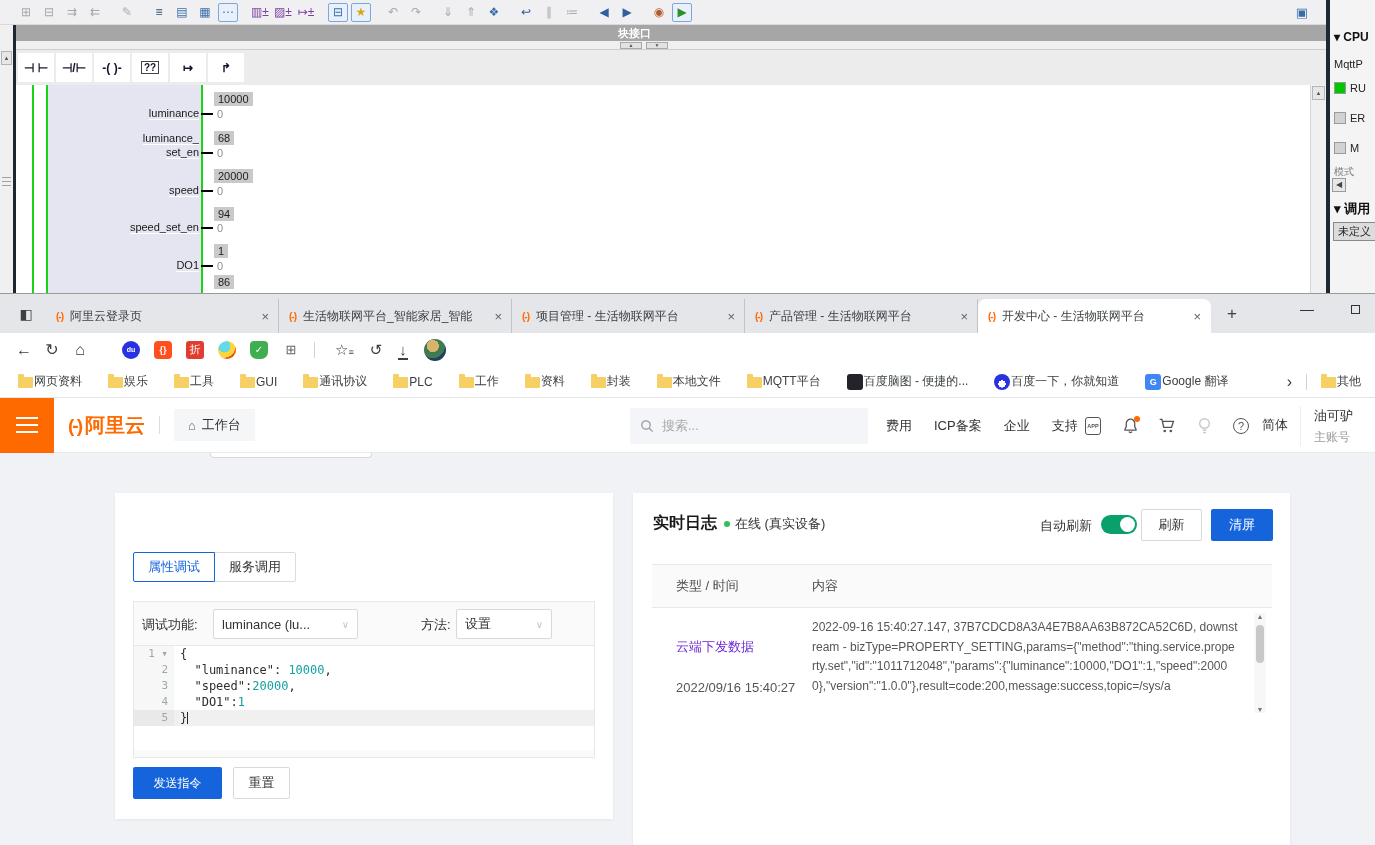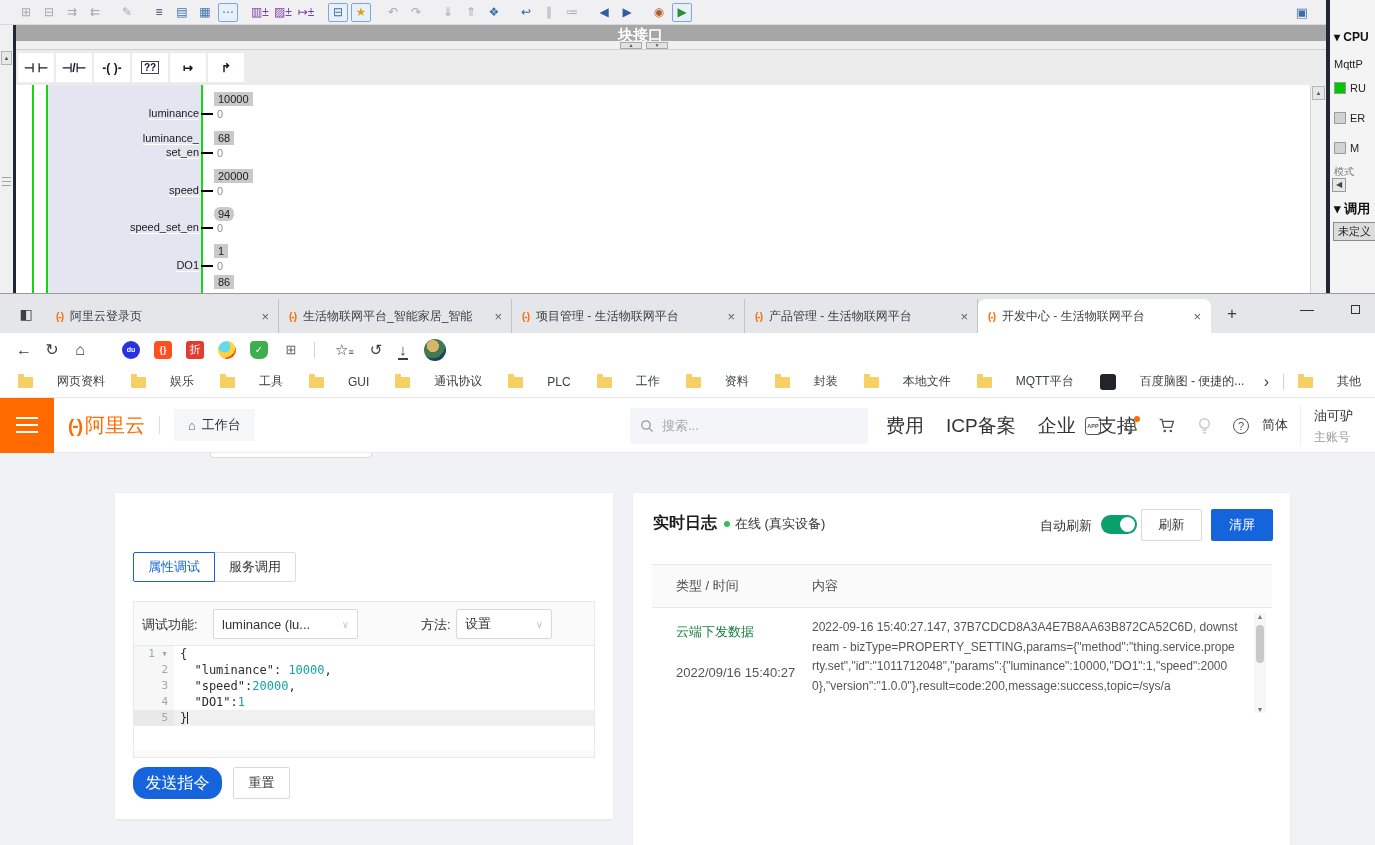--- a/index.html
+++ b/index.html
@@ -16,21 +16,21 @@
   #tia-toolbar{position:absolute;left:0;top:0;width:1375px;height:25px;background:#f0f0f2;
                border-bottom:1px solid #d9d9d9;display:flex;align-items:center;padding-left:16px}
   #tia-toolbar-icons{display:flex;align-items:center;gap:3px}
   .ticon{width:20px;height:19px;display:flex;align-items:center;justify-content:center;
          font-size:12px;line-height:1;cursor:default;border:1px solid transparent;border-radius:2px}
   .ticon.gray{color:#a5a8ad}
   .ticon.framed{border-color:#7da7d9;background:#e8f1fb}
   .ticon.sep-before{margin-left:9px}
   #net-monitor-icon{position:absolute;left:1292px;top:3px;color:#3a6ea8;font-size:13px}
   #tia-titlebar{position:absolute;left:15px;top:25px;width:1311px;height:16px;background:#a6a6a6}
-  #tia-title-text{position:absolute;left:603px;top:1px;color:#fff;font-weight:bold;font-size:15px}
+  #tia-title-text{position:absolute;left:603px;top:1px;color:#fff;font-weight:bold;font-size:11px}
   #tia-splitter{position:absolute;left:15px;top:41px;width:1311px;height:9px;background:#f0f0f0;
                 border-bottom:1px solid #cfcfcf}
   .split-btn{position:absolute;top:1px;width:22px;height:7px;background:#e2e2e2;border:1px solid #a9a9a9;
              font-size:5px;line-height:5px;text-align:center;color:#555}
   #tia-ladder-toolbar{position:absolute;left:15px;top:50px;width:1311px;height:35px;background:#ececec;
                       display:flex;align-items:center;padding-left:3px}
   #ladder-tools{display:flex;gap:2px}
   .ltool{width:36px;height:29px;background:#fff;display:flex;align-items:center;justify-content:center;
          font-size:12px;font-weight:bold;color:#13132b;cursor:default}
   .ltool.boxed span{border:1px solid #444;padding:0 2px;font-size:10px}
@@ -97,50 +97,50 @@
   #addr-right{display:flex;align-items:center;gap:16px;margin-left:20px}
   .abar-ic{color:#3c4043;font-size:15px;cursor:pointer;position:relative}
   #ext-divider{width:1px;height:16px;background:#d0d2d5;margin-left:14px}
   #dl-icon span{border-bottom:2px solid #3c4043;padding:0 1px}
   #avatar{width:22px;height:22px;border-radius:50%;
           background:radial-gradient(circle at 40% 32%,#d8b36a 0 30%,#3f7a52 31% 60%,#20415e 61%)}
 
   #bookmarksbar{position:absolute;left:0;top:72px;width:1375px;height:32px;background:#fff;
                 border-bottom:1px solid #e3e5e8;display:flex;align-items:center;padding-left:18px}
   #bookmarks-list{display:flex;align-items:center;gap:26px;overflow:hidden;flex:1}
-  .bm{display:flex;align-items:center;gap:24px;cursor:pointer;white-space:nowrap}
+  .bm{display:flex;align-items:center;gap:1px;cursor:pointer;white-space:nowrap}
   .bmlabel{font-size:12px;color:#3c4043}
   .bfolder{width:15px;height:11px;background:#f6d064;border-radius:1px;position:relative;margin-top:1px}
   .bfolder::before{content:"";position:absolute;top:-3px;left:0;width:6px;height:3px;background:#f6d064;border-radius:1px 1px 0 0}
   .bicon{width:16px;height:16px;border-radius:3px;display:flex;align-items:center;justify-content:center;color:#fff;font-size:9px;font-weight:bold}
   .bicon.naotu{background:#23232b}
   .bicon.baidu{border-radius:50%;background:radial-gradient(circle at 50% 62%,#fff 0 28%,#2932e1 29%)}
   .bicon.gtranslate{background:#4086f4}
   #bm-overflow{display:flex;align-items:center;gap:14px;padding-right:14px}
   #bm-chevron{font-size:16px;color:#3c4043;cursor:pointer}
   #bm-sep{width:1px;height:16px;background:#d0d2d5}
 
   
   #aliyun-header{position:absolute;left:0;top:104px;width:1375px;height:55px;background:#fff;
                  border-bottom:1px solid #eaeaea;display:flex;align-items:center}
   #hamburger{width:54px;height:55px;background:var(--orange);display:flex;flex-direction:column;
              align-items:center;justify-content:center;gap:5px;cursor:pointer;flex:none}
   #hamburger i{display:block;width:22px;height:2px;background:#fff}
   #aliyun-logo{display:flex;align-items:baseline;margin-left:14px;cursor:pointer;flex:none}
   #logo-mark{color:var(--orange);font-weight:bold;font-size:19px;letter-spacing:-2px}
-  #logo-text{color:var(--orange);font-weight:normal;font-size:20px;margin-left:4px}
+  #logo-text{color:var(--orange);font-weight:bold;font-size:20px;margin-left:4px}
   #logo-divider{width:1px;height:18px;background:#ddd;margin:0 14px;flex:none}
   #workbench{height:32px;background:#f5f6f8;display:flex;align-items:center;padding:0 14px;gap:6px;
              font-size:13px;color:#333;cursor:pointer;flex:none}
   #workbench .wb-ic{color:#666;font-size:13px}
   #aliyun-search{position:absolute;left:630px;top:10px;width:238px;height:36px;background:#f4f5f9;border-radius:2px;
                  display:flex;align-items:center;padding:0 10px;gap:8px;cursor:text}
   #aliyun-search .ph{color:#a8a8a8;font-size:13px}
   #aliyun-nav{position:absolute;left:886px;top:0;height:55px;display:flex;align-items:center;gap:22px}
-  .anav{font-size:19px;color:#333;cursor:pointer;white-space:nowrap}
+  .anav{font-size:13px;color:#333;cursor:pointer;white-space:nowrap}
   #aliyun-icons{position:absolute;left:1083px;top:0;height:55px;display:flex;align-items:center;gap:17px}
   .aicon{position:relative;display:flex;align-items:center;justify-content:center;width:20px;height:20px;cursor:pointer}
   .adot{position:absolute;right:0;top:0;width:6px;height:6px;border-radius:50%;background:var(--orange)}
   #app-badge{width:16px;height:18px;border:1.3px solid #555;border-radius:3px;font-size:5.5px;color:#555;
              display:flex;align-items:center;justify-content:center;font-weight:bold}
   #help-circle{width:16px;height:16px;border:1.3px solid #555;border-radius:50%;color:#555;font-size:11px;
                display:flex;align-items:center;justify-content:center}
   #lang-item{position:absolute;left:1262px;top:18px;font-size:13px;color:#333;cursor:pointer}
   #hdr-divider{position:absolute;left:1300px;top:8px;width:1px;height:40px;background:#eee}
   #account{position:absolute;left:1314px;top:9px;cursor:pointer}
@@ -176,21 +176,21 @@
   #editor{position:absolute;left:0;top:44px;width:460px;height:104px;background:#fff;overflow:hidden;
           font-family:"DejaVu Sans Mono",monospace;font-size:12px}
   .eline{display:flex;height:16px;line-height:16px}
   .eline.active{background:#f0f0f0}
   .egut{width:40px;flex:none;background:#f7f7f7;color:#9aa;text-align:right;padding-right:6px;font-size:11px}
   .eline.active .egut{background:#e9e9e9}
   .ecode{white-space:pre;padding-left:6px;color:#2d2d2d}
   .c-n{color:var(--codenum)}
   .caret{display:inline-block;width:1px;height:12px;background:#222;vertical-align:-2px}
   #send-btn{position:absolute;left:18px;top:274px;width:89px;height:32px;background:var(--accent);color:#fff;
-            font-size:16px;border:none;border-radius:14px;cursor:pointer}
+            font-size:12px;border:none;border-radius:2px;cursor:pointer}
   #reset-btn{position:absolute;left:118px;top:274px;width:57px;height:32px;background:#fff;color:#333;
              font-size:13px;border:1px solid #d9d9d9;border-radius:2px;cursor:pointer}
 
   #log-card{left:633px;top:40px;width:657px;height:353px}
   #log-title{position:absolute;left:20px;top:20px;font-size:16px;font-weight:bold;color:#1a1a1a}
   #online-dot{position:absolute;left:91px;top:28px;width:6px;height:6px;border-radius:50%;background:var(--dot)}
   #online-text{position:absolute;left:102px;top:22px;font-size:13px;color:#333}
   #auto-label{position:absolute;left:407px;top:24px;font-size:13px;color:#333}
   #auto-toggle{position:absolute;left:468px;top:22px;width:36px;height:19px;border-radius:10px;background:var(--toggle);cursor:pointer}
   #auto-toggle .knob{position:absolute;right:2px;top:2px;width:15px;height:15px;border-radius:50%;background:#fff}
@@ -198,21 +198,21 @@
                border-radius:2px;font-size:13px;color:#333;cursor:pointer}
   #clear-btn{position:absolute;left:578px;top:16px;width:62px;height:32px;background:var(--accent);border:none;
              border-radius:2px;font-size:13px;color:#fff;cursor:pointer}
   #log-thead{position:absolute;left:19px;top:71px;width:620px;height:44px;background:#fafafa;
              border-top:1px solid #e8e8e8;border-bottom:1px solid #e8e8e8;display:flex;align-items:center}
   .th{font-size:13px;color:#4d4d4d}
   #th-type{margin-left:24px;width:136px;flex:none}
   #log-rows{position:absolute;left:43px;top:123px;width:586px}
   .lrow{display:flex}
   .ltype{width:136px;flex:none}
-  .ltype-name{font-size:13px;color:#15803d;margin-top:7px}
+  .ltype-name{font-size:13px;color:#6d28d9;margin-top:22px}
   .ltime{font-size:13px;color:#555;margin-top:24px}
   .lcontent{width:426px;font-size:12px;color:#555;line-height:19.5px;word-break:break-all;margin-top:2px}
   #log-scroll{position:absolute;left:621px;top:120px;width:12px;height:100px;background:#f7f7f7}
   #log-scroll .sar{position:absolute;left:0;width:12px;text-align:center;font-size:7px;color:#777}
   #log-scroll .sar.up{top:0}#log-scroll .sar.down{bottom:0}
   #log-thumb{position:absolute;left:2px;top:12px;width:8px;height:38px;border-radius:4px;background:#c8c8c8}
 </style>
 </head>
 <body>
 
@@ -296,21 +296,21 @@
           <div class="bval" style="top: 22px;">0</div>
           <div class="monbox" style="top: 46px;">68</div>
           <div class="blabel" style="top: 47px;"><span>luminance_</span></div>
           <div class="blabel" style="top: 61px;"><span>set_en</span></div>
           <div class="bdash" style="top: 67px;"></div>
           <div class="bval" style="top: 61px;">0</div>
           <div class="monbox" style="top: 84px;">20000</div>
           <div class="blabel" style="top: 99px;"><span>speed</span></div>
           <div class="bdash" style="top: 105px;"></div>
           <div class="bval" style="top: 99px;">0</div>
-          <div class="monbox" style="top: 122px; border-radius: 6px;">94</div>
+          <div class="monbox" style="top: 122px;">94</div>
           <div class="blabel" style="top: 136px;"><span>speed_set_en</span></div>
           <div class="bdash" style="top: 142px;"></div>
           <div class="bval" style="top: 136px;">0</div>
           <div class="monbox" style="top: 159px;">1</div>
           <div class="blabel" style="top: 174px;"><span>DO1</span></div>
           <div class="bdash" style="top: 180px;"></div>
           <div class="bval" style="top: 174px;">0</div>
           <div class="monbox" style="top: 190px;">86</div>
         </div>
     </div>

